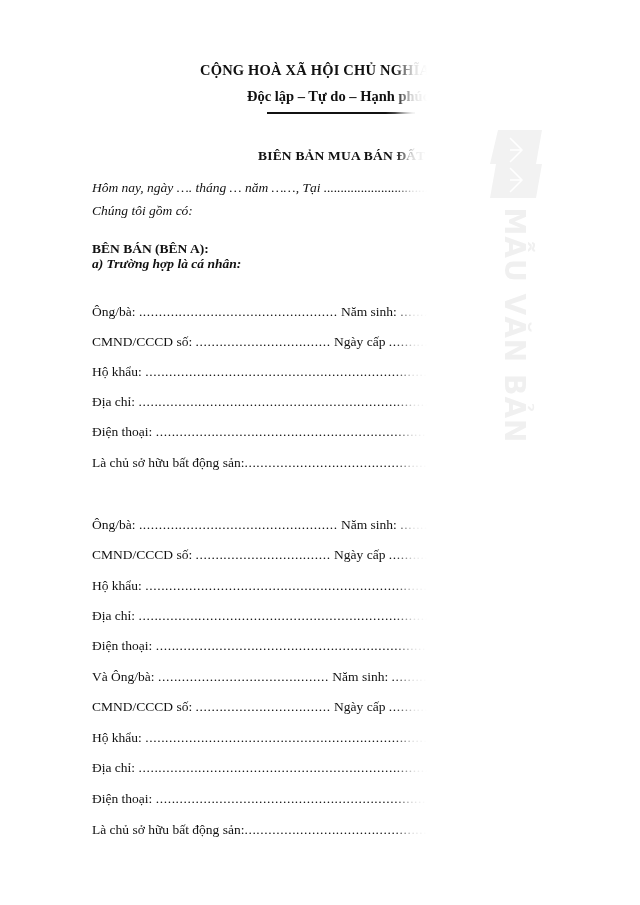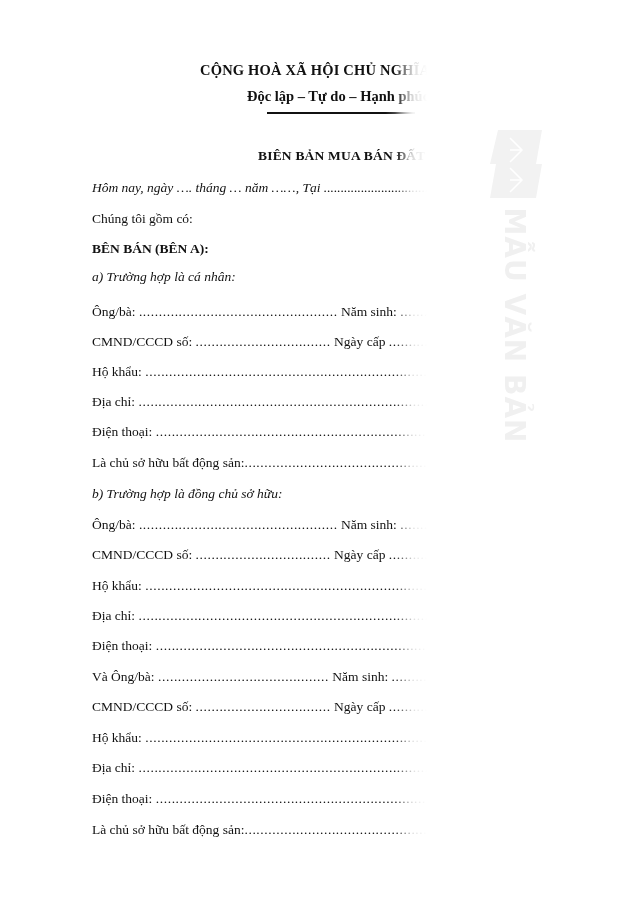--- a/index.html
+++ b/index.html
@@ -55,44 +55,43 @@
 
 <div class="page">
 
   <div class="hdr1">CỘNG HOÀ XÃ HỘI CHỦ NGHĨA VIỆT NAM</div>
   <div class="hdr2">Độc lập – Tự do – Hạnh phúc</div>
   <div class="rule"></div>
 
   <div class="title">BIÊN BẢN MUA BÁN ĐẤT</div>
 
   <div class="line italic" style="top:180px;">Hôm nay, ngày …. tháng … năm ……, Tại ...........................................</div>
-  <div class="line" style="top:211px;">Chúng tôi gồm có:</div>
+  <div class="line" style="top:203px;font-style:italic;">Chúng tôi gồm có:</div>
   <div class="line bold" style="top:241px;">BÊN BÁN (BÊN A):</div>
-  <div class="line italic" style="top:269px;">a) Trường hợp là cá nhân:</div>
+  <div class="line italic" style="top:256px;font-weight:bold;">a) Trường hợp là cá nhân:</div>
 
   <div class="line" style="top:304px;">
     <span>Ông/bà: </span><span class="dots">..................................................</span><span> Năm sinh: </span><span class="dots">..............</span>
   </div>
   <div class="line" style="top:334px;">
     <span>CMND/CCCD số: </span><span class="dots">..................................</span><span> Ngày cấp </span><span class="dots">..............</span>
   </div>
   <div class="line" style="top:364px;">
     <span>Hộ khẩu: </span><span class="dots">...............................................................................................</span>
   </div>
   <div class="line" style="top:394px;">
     <span>Địa chỉ: </span><span class="dots">...................................................................................................</span>
   </div>
   <div class="line" style="top:424px;">
     <span>Điện thoại: </span><span class="dots">............................................................................................</span>
   </div>
   <div class="line" style="top:455px;">
     <span>Là chủ sở hữu bất động sản:</span><span class="dots">......................................................................</span>
   </div>
 
-  <div class="line italic" style="top:486px;">b) Trường hợp là đồng chủ sở hữu:</div>
 
   <div class="line" style="top:517px;">
     <span>Ông/bà: </span><span class="dots">..................................................</span><span> Năm sinh: </span><span class="dots">..............</span>
   </div>
   <div class="line" style="top:547px;">
     <span>CMND/CCCD số: </span><span class="dots">..................................</span><span> Ngày cấp </span><span class="dots">..............</span>
   </div>
   <div class="line" style="top:578px;">
     <span>Hộ khẩu: </span><span class="dots">...............................................................................................</span>
   </div>

